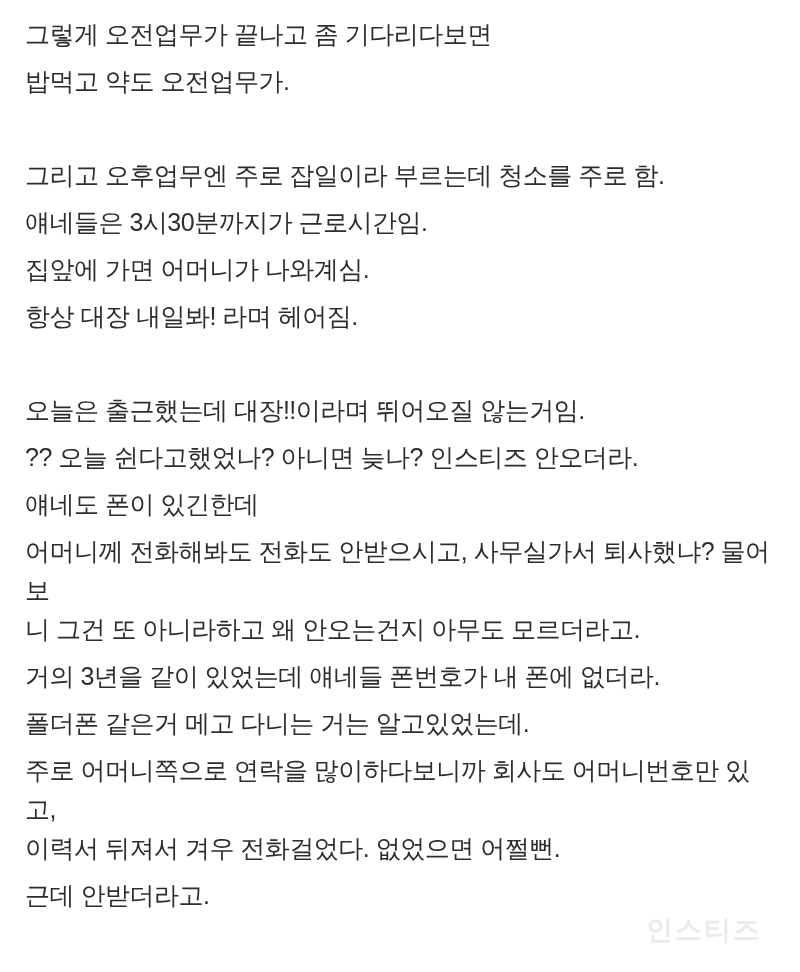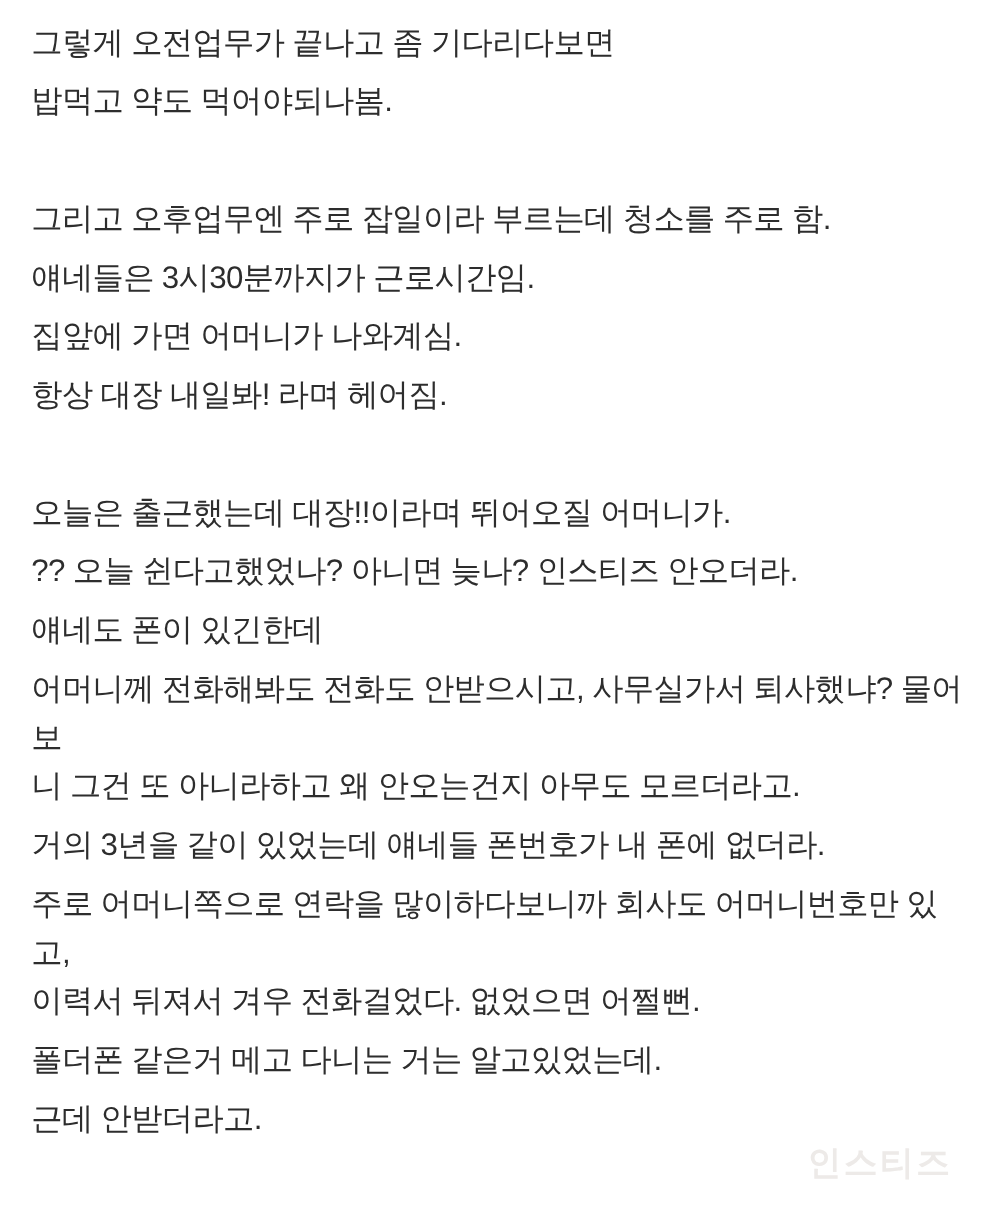--- a/index.html
+++ b/index.html
@@ -38,30 +38,30 @@
     letter-spacing: 2px;
     color: var(--watermark-color, #edeae8);
     user-select: none;
   }
 </style>
 </head>
 <body style="--page-bg: #ffffff; --text-color: #2d2d2d; --watermark-color: #edeae8;">
 
 <div class="post">
     <p class="line">그렇게 오전업무가 끝나고 좀 기다리다보면</p>
-    <p class="line">밥먹고 약도 먹어야되나봄.</p>
+    <p class="line">밥먹고 약도 오전업무가.</p>
     <p class="line blank">&nbsp;</p>
     <p class="line">그리고 오후업무엔 주로 잡일이라 부르는데 청소를 주로 함.</p>
     <p class="line">얘네들은 3시30분까지가 근로시간임.</p>
     <p class="line">집앞에 가면 어머니가 나와계심.</p>
     <p class="line">항상 대장 내일봐! 라며 헤어짐.</p>
     <p class="line blank">&nbsp;</p>
-    <p class="line">오늘은 출근했는데 대장!!이라며 뛰어오질 어머니가.</p>
+    <p class="line">오늘은 출근했는데 대장!!이라며 뛰어오질 않는거임.</p>
     <p class="line">?? 오늘 쉰다고했었나? 아니면 늦나? 인스티즈 안오더라.</p>
     <p class="line">얘네도 폰이 있긴한데</p>
     <p class="line">어머니께 전화해봐도 전화도 안받으시고, 사무실가서 퇴사했냐? 물어보<br>니 그건 또 아니라하고 왜 안오는건지 아무도 모르더라고.</p>
     <p class="line">거의 3년을 같이 있었는데 얘네들 폰번호가 내 폰에 없더라.</p>
+    <p class="line">폴더폰 같은거 메고 다니는 거는 알고있었는데.</p>
     <p class="line">주로 어머니쪽으로 연락을 많이하다보니까 회사도 어머니번호만 있고,<br>이력서 뒤져서 겨우 전화걸었다. 없었으면 어쩔뻔.</p>
-    <p class="line">폴더폰 같은거 메고 다니는 거는 알고있었는데.</p>
     <p class="line">근데 안받더라고.</p>
   </div>
 
 <div class="watermark">인스티즈</div>
 
 </body></html>

